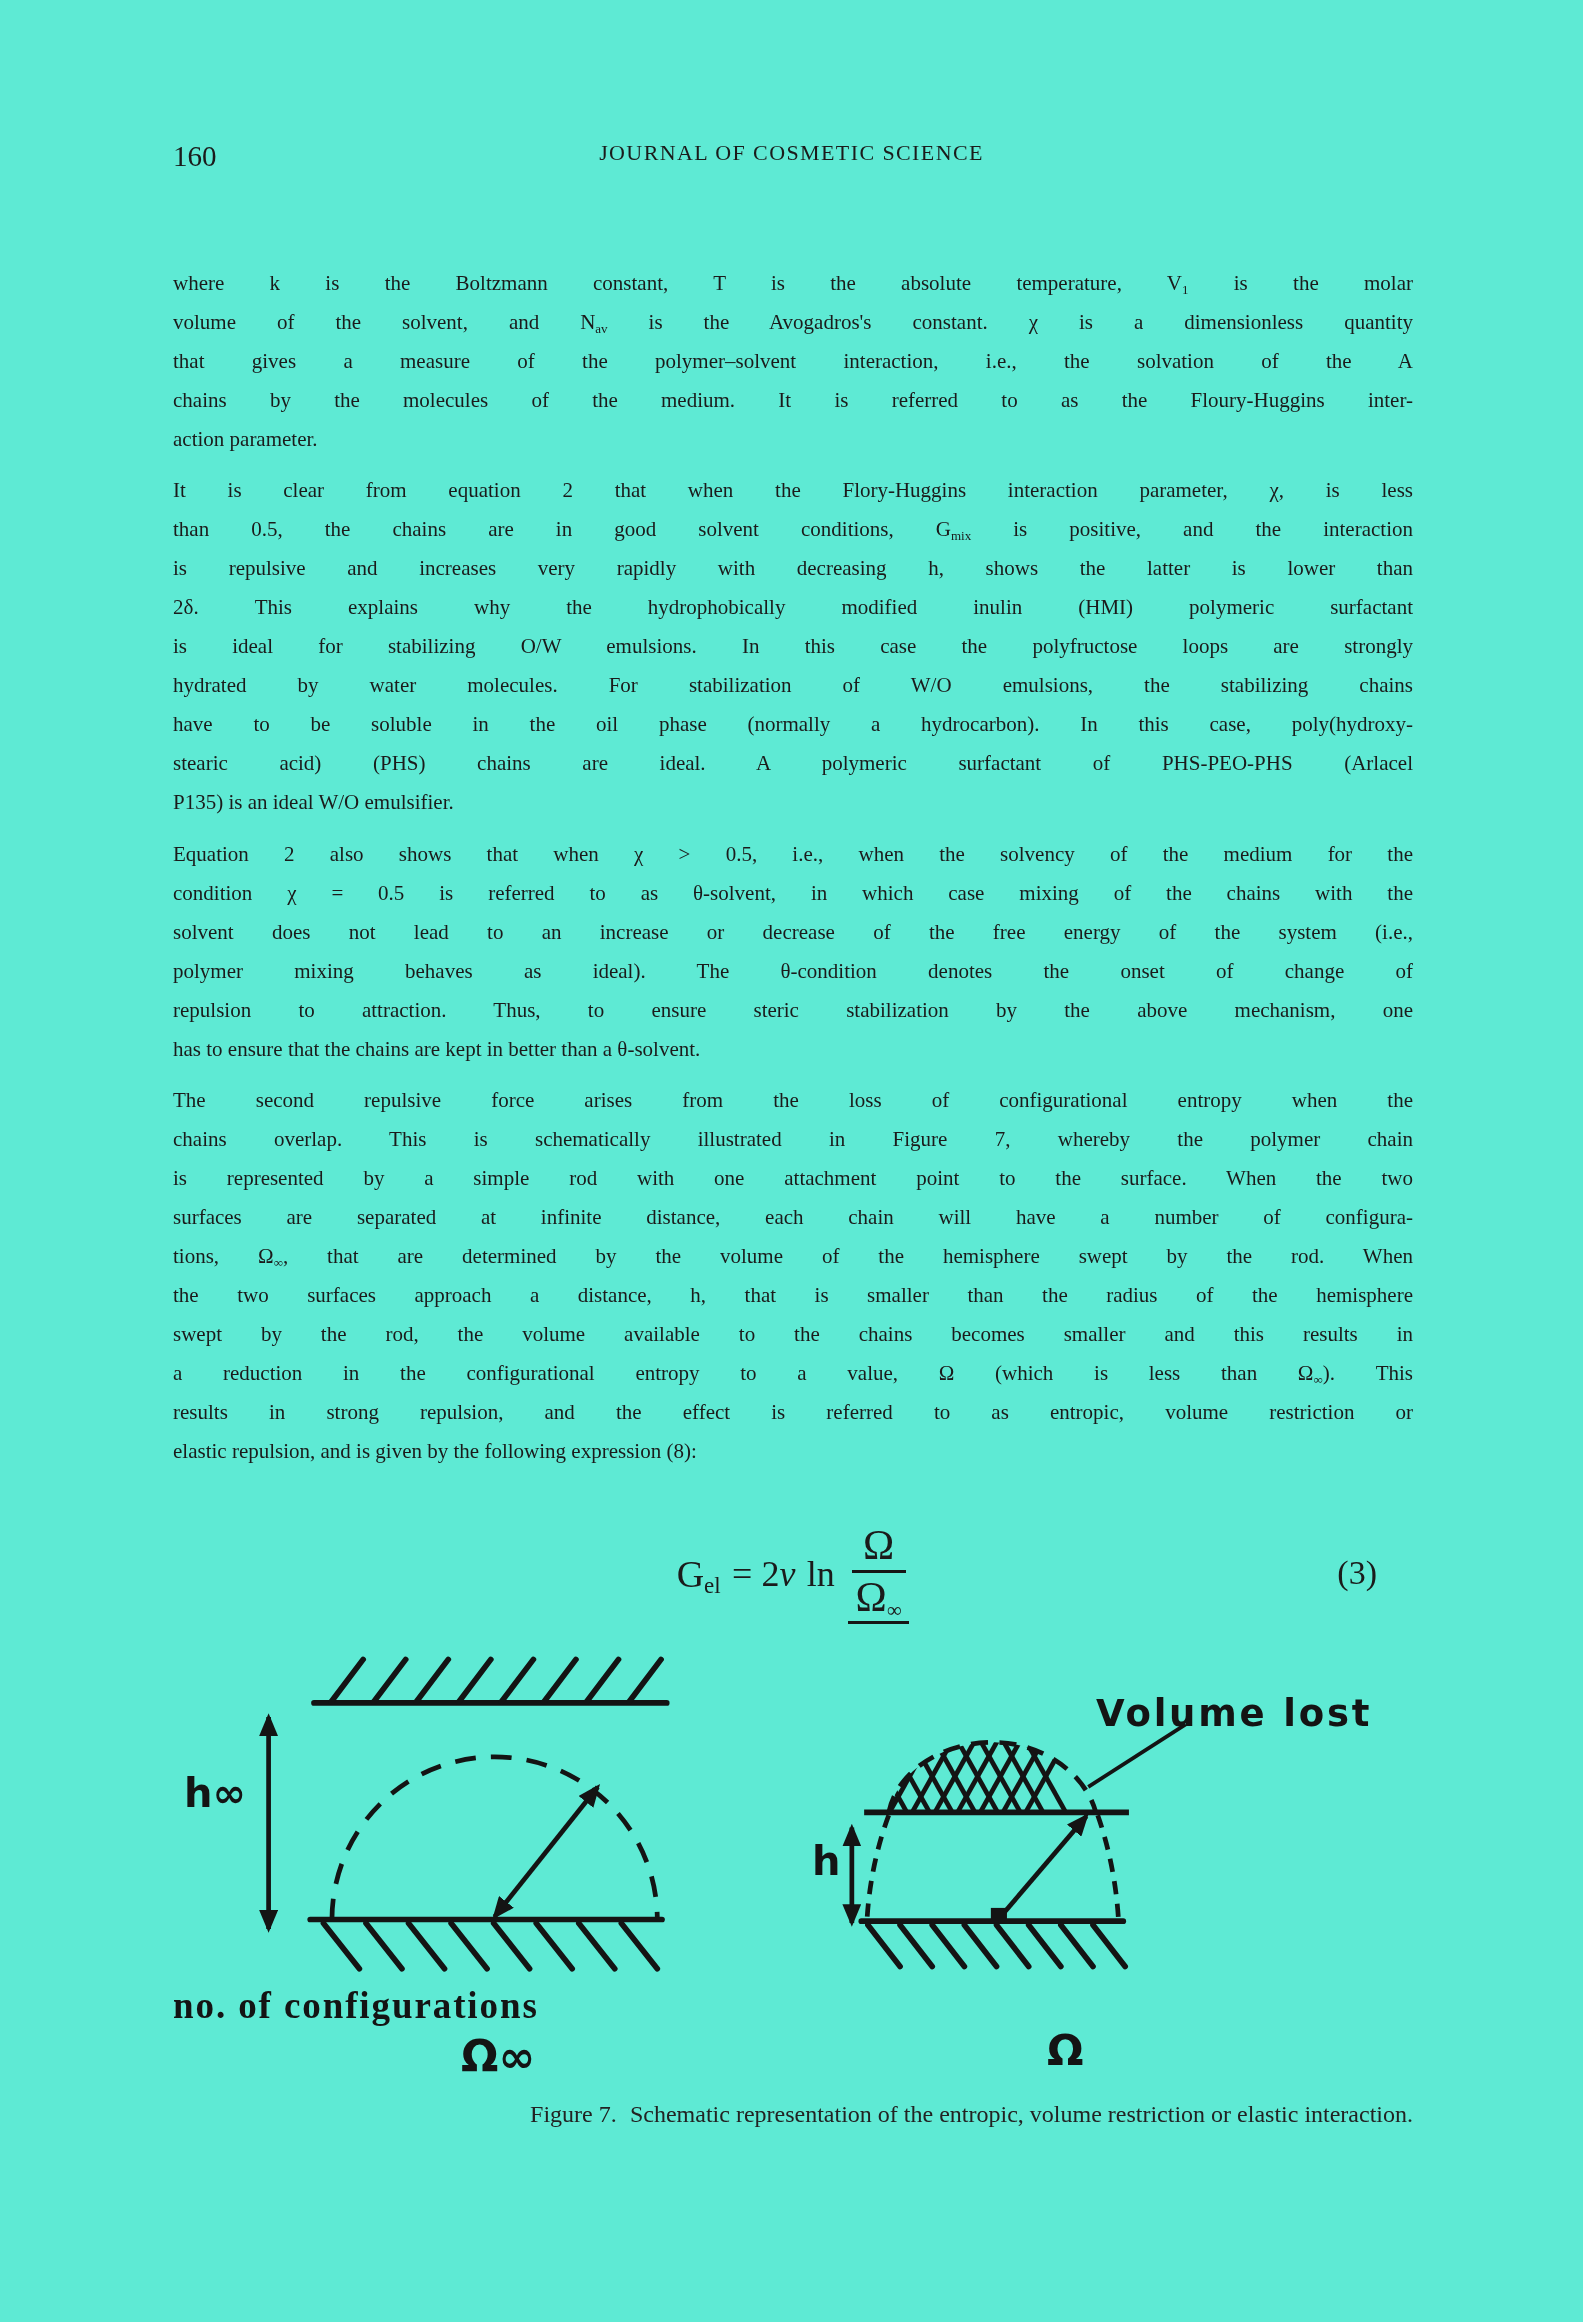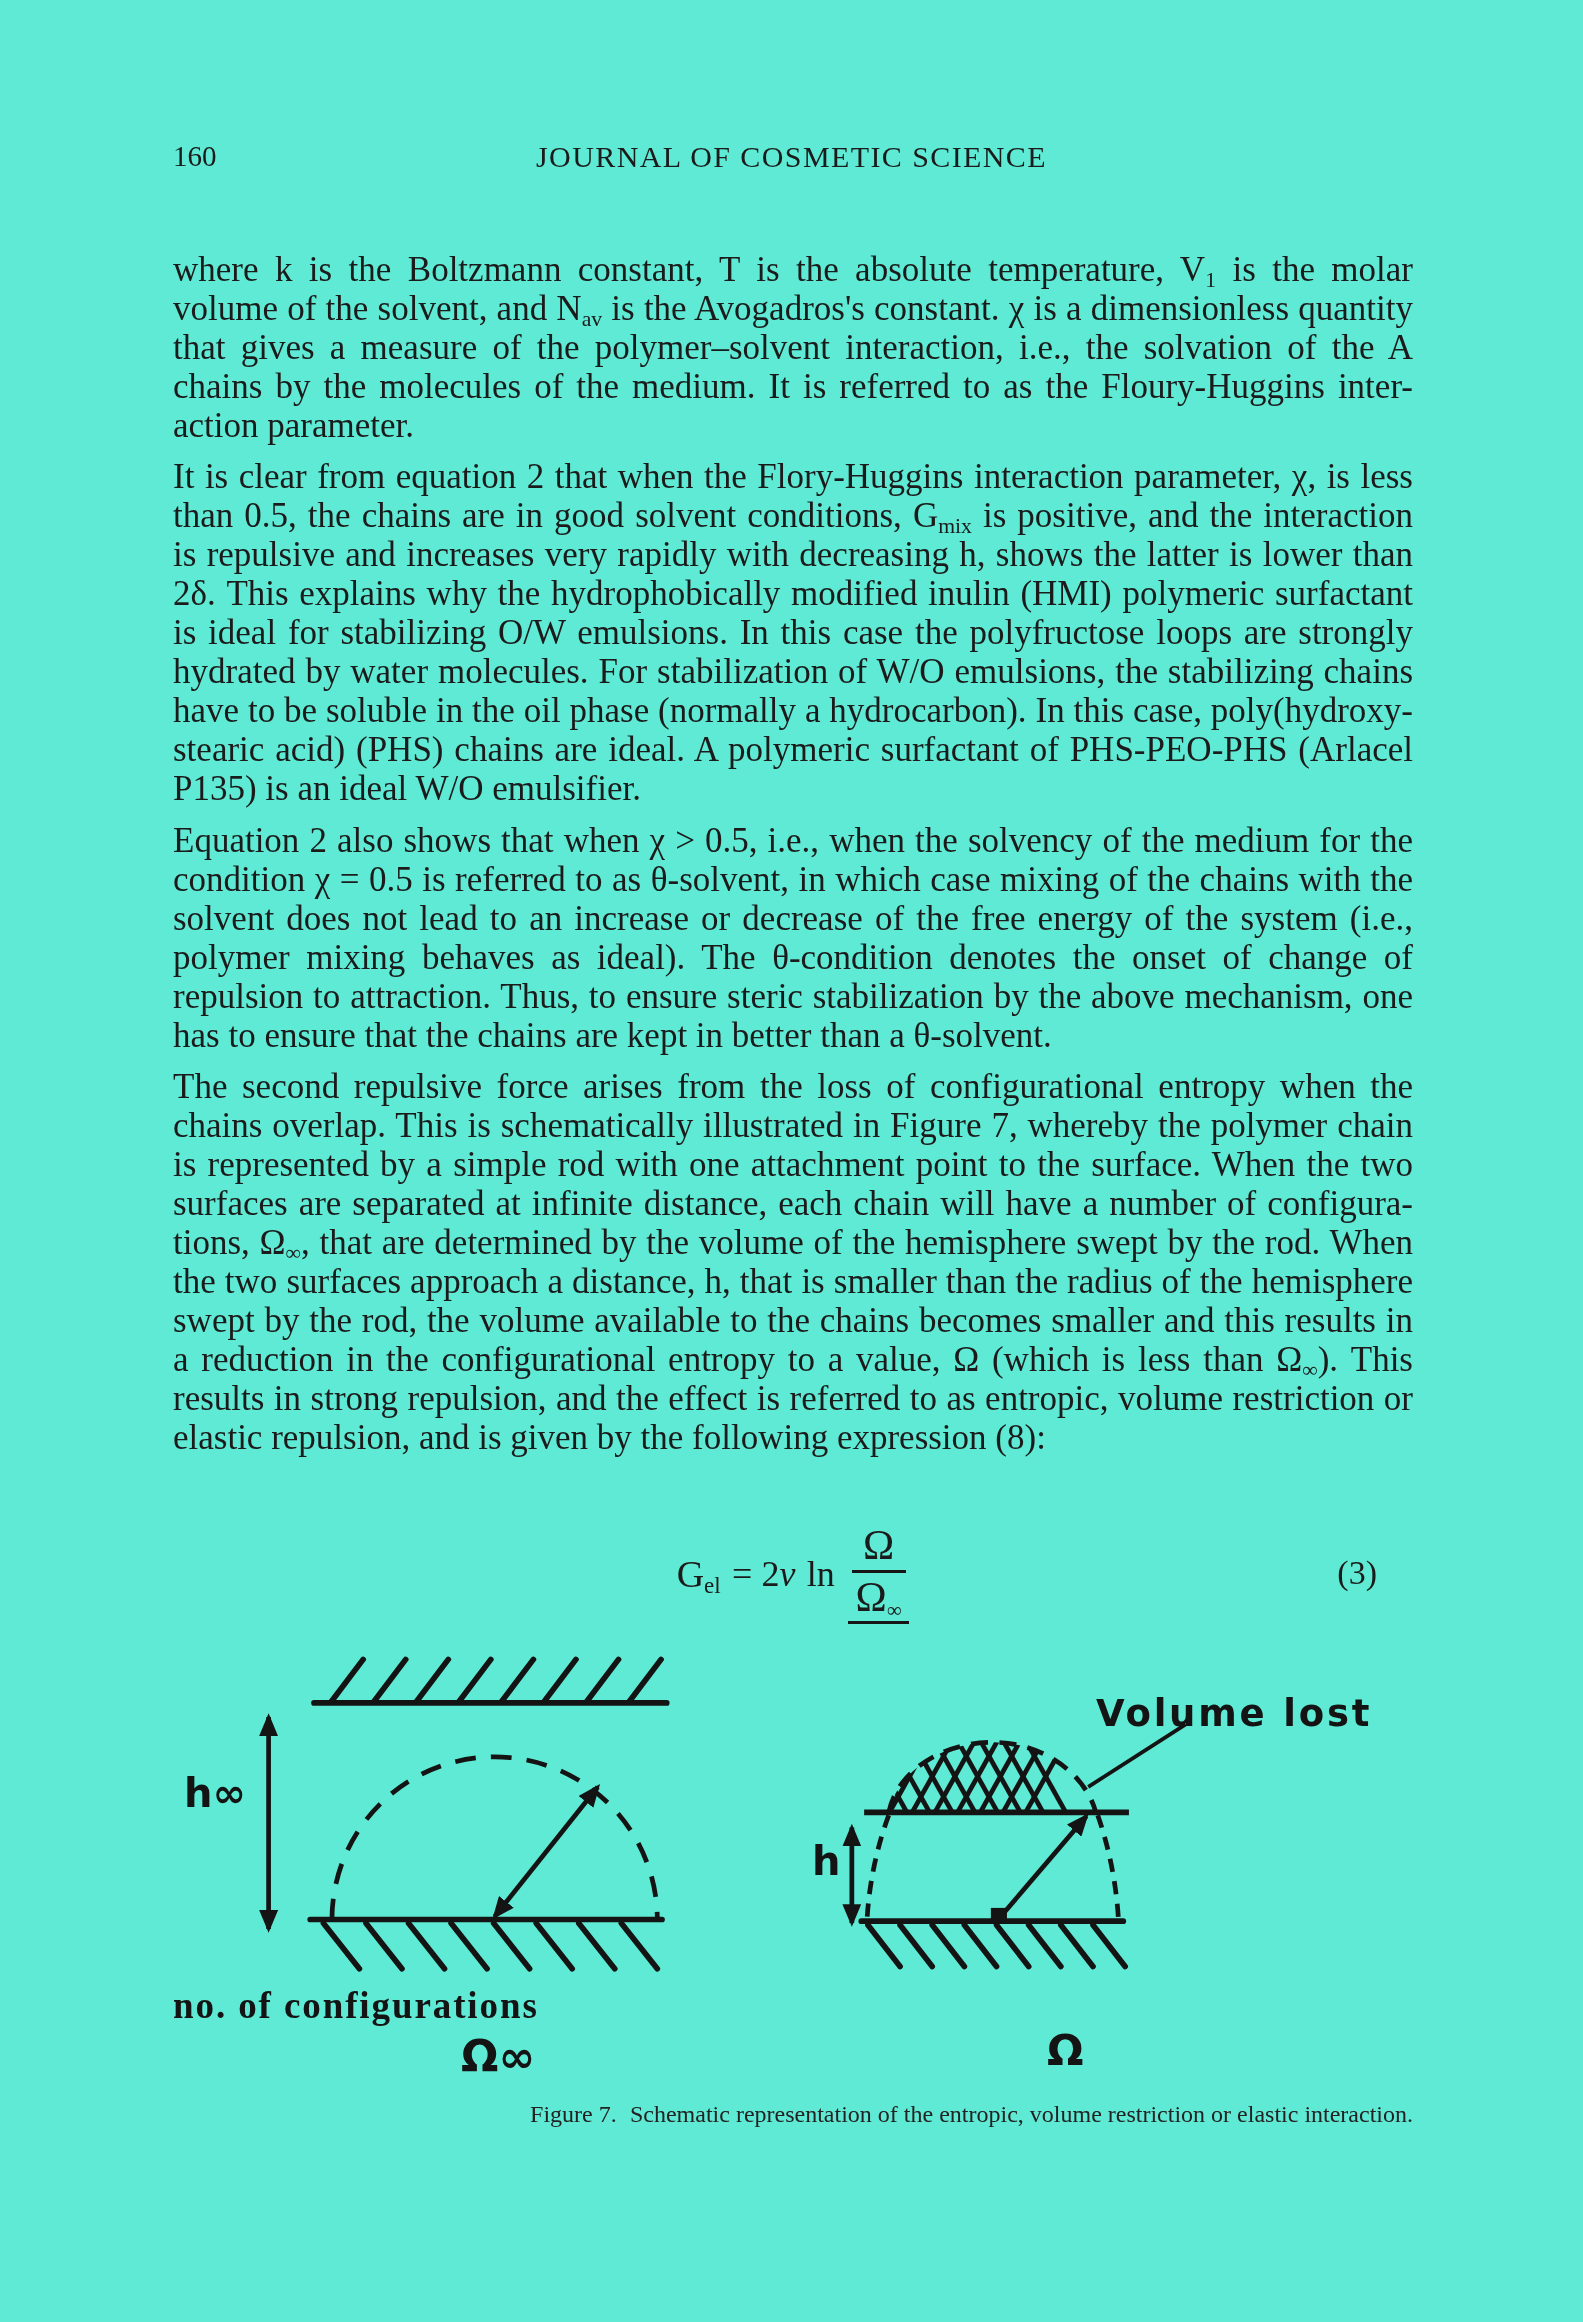--- a/index.html
+++ b/index.html
@@ -4,23 +4,23 @@
 <style>
   html,body { margin:0; padding:0; background:#e8e8e8; }
   .page {
     position:relative; width:1583px; height:2322px; background:#5eead4;
     font-family:"Liberation Serif", serif; color:#1b1b1b; overflow:hidden;
     margin:0 auto;
   }
   
   .page-number { position:absolute; left:173px; top:140px; font-size:29px; }
   .journal-title { position:absolute; left:0; top:140px; width:1583px; text-align:center;
-    font-size:30px; letter-spacing:1.4px; }
-  
-  .body-text { position:absolute; left:173px; top:250px; width:1240px; font-size:35px; }
+    font-size:22px; letter-spacing:1.4px; }
+  
+  .body-text { position:absolute; left:173px; top:264px; width:1240px; font-size:21px; }
   .para { margin:0 0 12.3px 0; }
   .line { line-height:39px; height:39px; text-align:justify; text-align-last:justify; white-space:normal; }
   .line.last { text-align-last:left; }
   sub { font-size:0.62em; line-height:0; vertical-align:-0.28em; }
   
   .equation-row { position:absolute; left:173px; top:1510px; width:1240px; height:127px; }
   .eq-center { position:absolute; left:0; right:0; top:0; bottom:0; display:flex;
     justify-content:center; align-items:center; }
   .eq-lhs { font-size:38px; }
   .eq-lhs sub { font-size:23px; }

